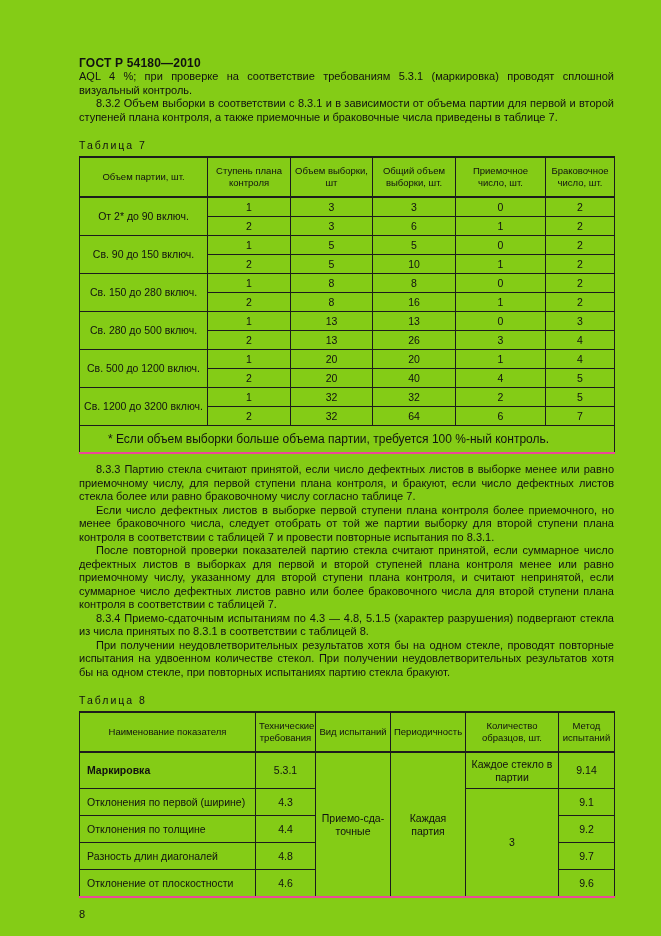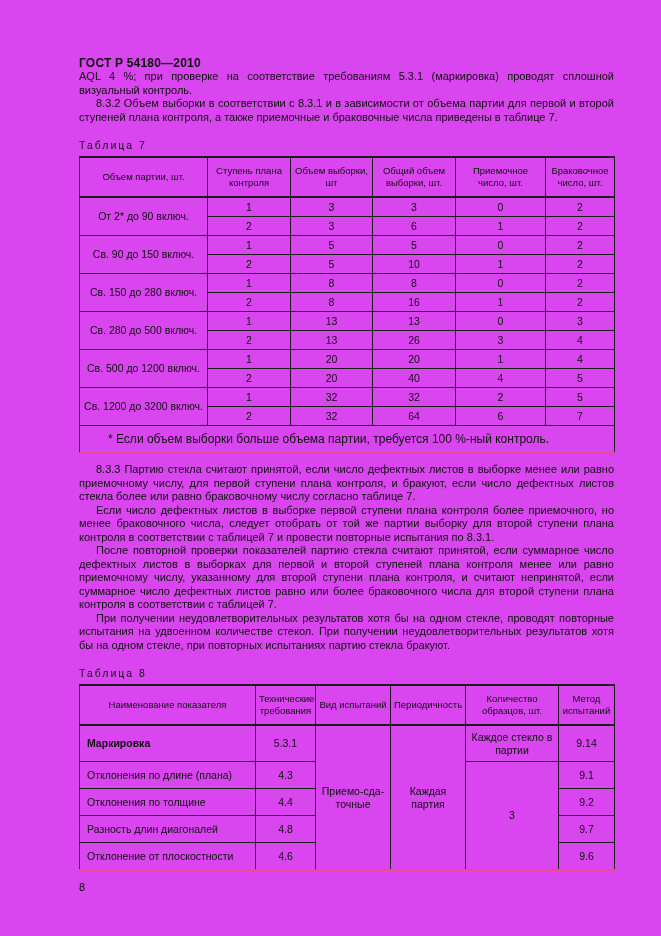--- a/index.html
+++ b/index.html
@@ -1,20 +1,20 @@
 <!DOCTYPE html>
 <html><head>
 <meta charset="utf-8">
 <style>
   html,body { margin:0; padding:0; background:#777; }
   .page {
     position:relative;
     width:661px; height:936px;
     margin:0 auto;
-    background:#d946ef;
+    background:#84cc16;
     color:#111;
     font-family:"Liberation Sans", sans-serif;
     box-sizing:border-box;
     padding:56px 47px 0 79px;
     overflow:hidden;
   }
   .doc-header {
     font-size:12px; font-weight:bold; letter-spacing:0.2px;
   }
   .body-text { width:535px; }
@@ -189,20 +189,21 @@
         <tr>
           <td class="footnote-cell" colspan="6">* Если объем выборки больше объема партии, требуется 100 %-ный контроль.</td>
         </tr>
       </tbody>
     </table>
 
     <div class="text-block">
       <p class="para indent">8.3.3  Партию стекла считают принятой, если число дефектных листов в выборке менее или равно приемочному числу, для первой ступени плана контроля, и бракуют, если число дефектных листов стекла более или равно браковочному числу согласно таблице 7.</p>
       <p class="para indent">Если число дефектных листов в выборке первой ступени плана контроля более приемочного, но менее браковочного числа, следует отобрать от той же партии выборку для второй ступени плана контроля в соответствии с таблицей 7 и провести повторные испытания по 8.3.1.</p>
       <p class="para indent">После повторной проверки показателей партию стекла считают принятой, если суммарное число дефектных листов в выборках для первой и второй ступеней плана контроля менее или равно приемочному числу, указанному для второй ступени плана контроля, и считают непринятой, если суммарное число дефектных листов равно или более браковочного числа для второй ступени плана контроля в соответствии с таблицей 7.</p>
+      <p class="para indent">8.3.4  Приемо-сдаточным испытаниям по 4.3 — 4.8, 5.1.5 (характер разрушения) подвергают стекла из числа принятых по 8.3.1 в соответствии с таблицей 8.</p>
       <p class="para indent">При получении неудовлетворительных результатов хотя бы на одном стекле, проводят повторные испытания на удвоенном количестве стекол. При получении неудовлетворительных результатов хотя бы на одном стекле, при повторных испытаниях партию стекла бракуют.</p>
     </div>
 
     <div class="caption">Таблица 8</div>
 
     <table class="t8">
       <colgroup>
         <col style="width:176px">
           <col style="width:60px">
           <col style="width:75px">
@@ -226,21 +227,21 @@
           <td>5.3.1</td>
           <td class="pre" rowspan="5">Приемо-сда-
 точные</td>
           <td class="pre" rowspan="5">Каждая
 партия</td>
           <td class="pre">Каждое стекло в
 партии</td>
           <td>9.14</td>
         </tr>
         <tr>
-          <td class="left">Отклонения по длине (плана)</td>
+          <td class="left">Отклонения по первой (ширине)</td>
           <td>4.3</td>
           <td rowspan="4">3</td>
           <td>9.1</td>
         </tr>
         <tr>
           <td class="left">Отклонения по толщине</td>
           <td>4.4</td>
           <td>9.2</td>
         </tr>
         <tr>

